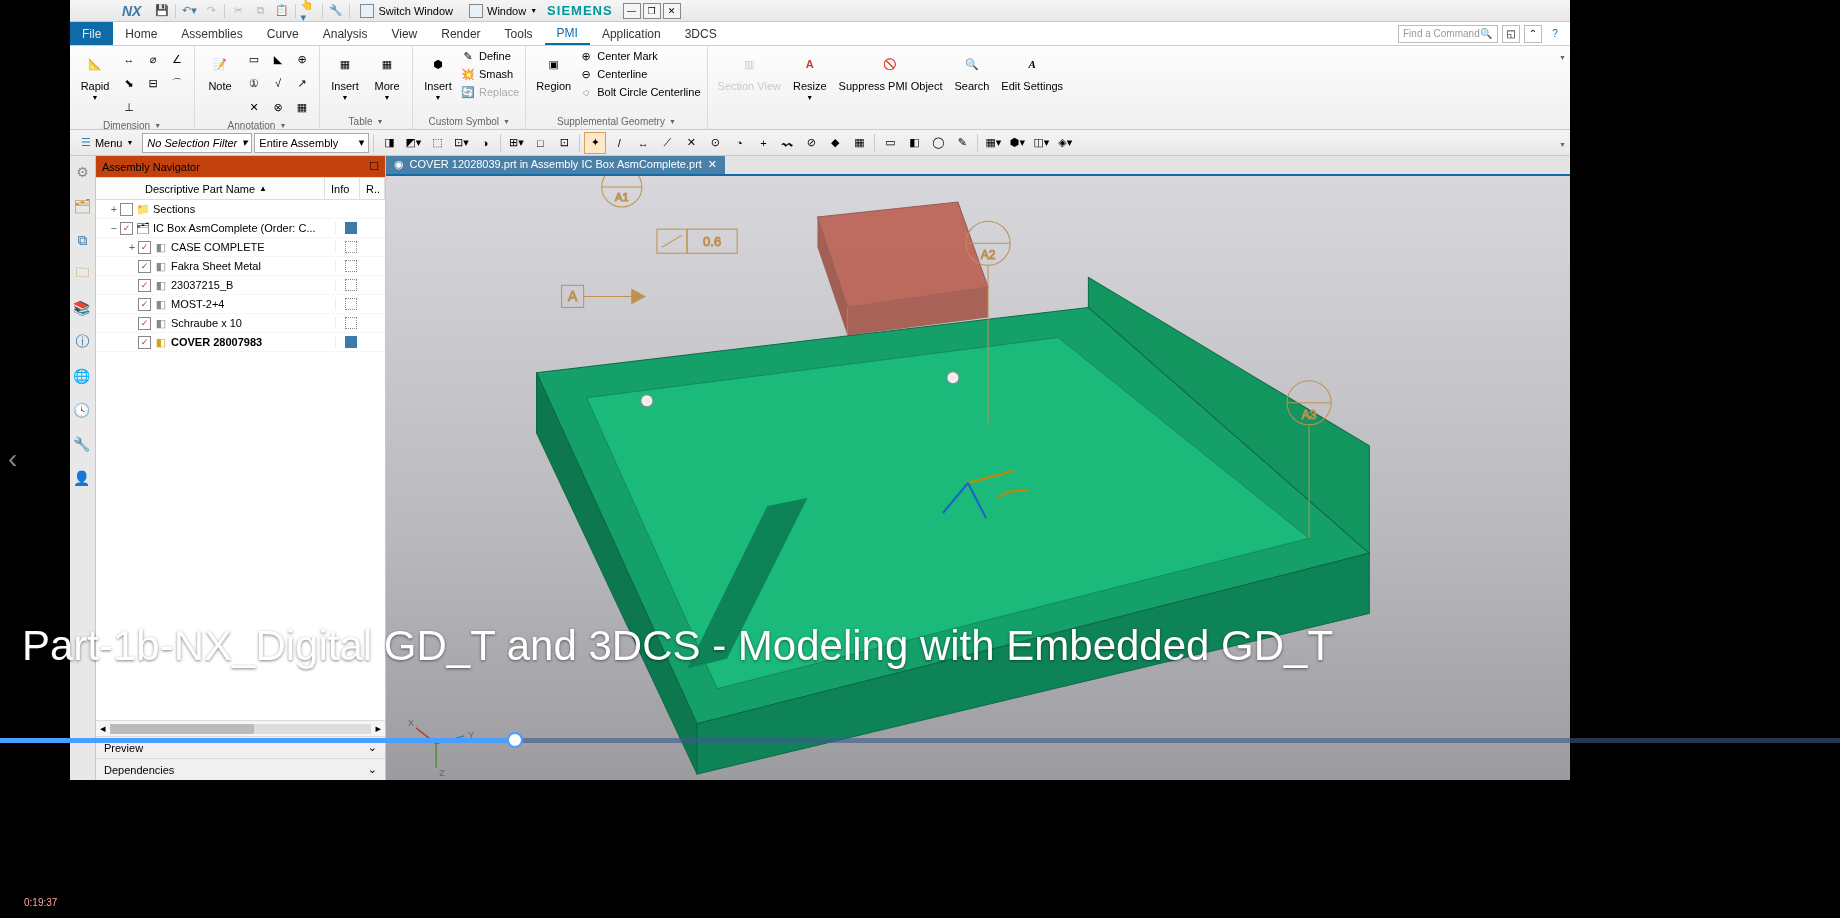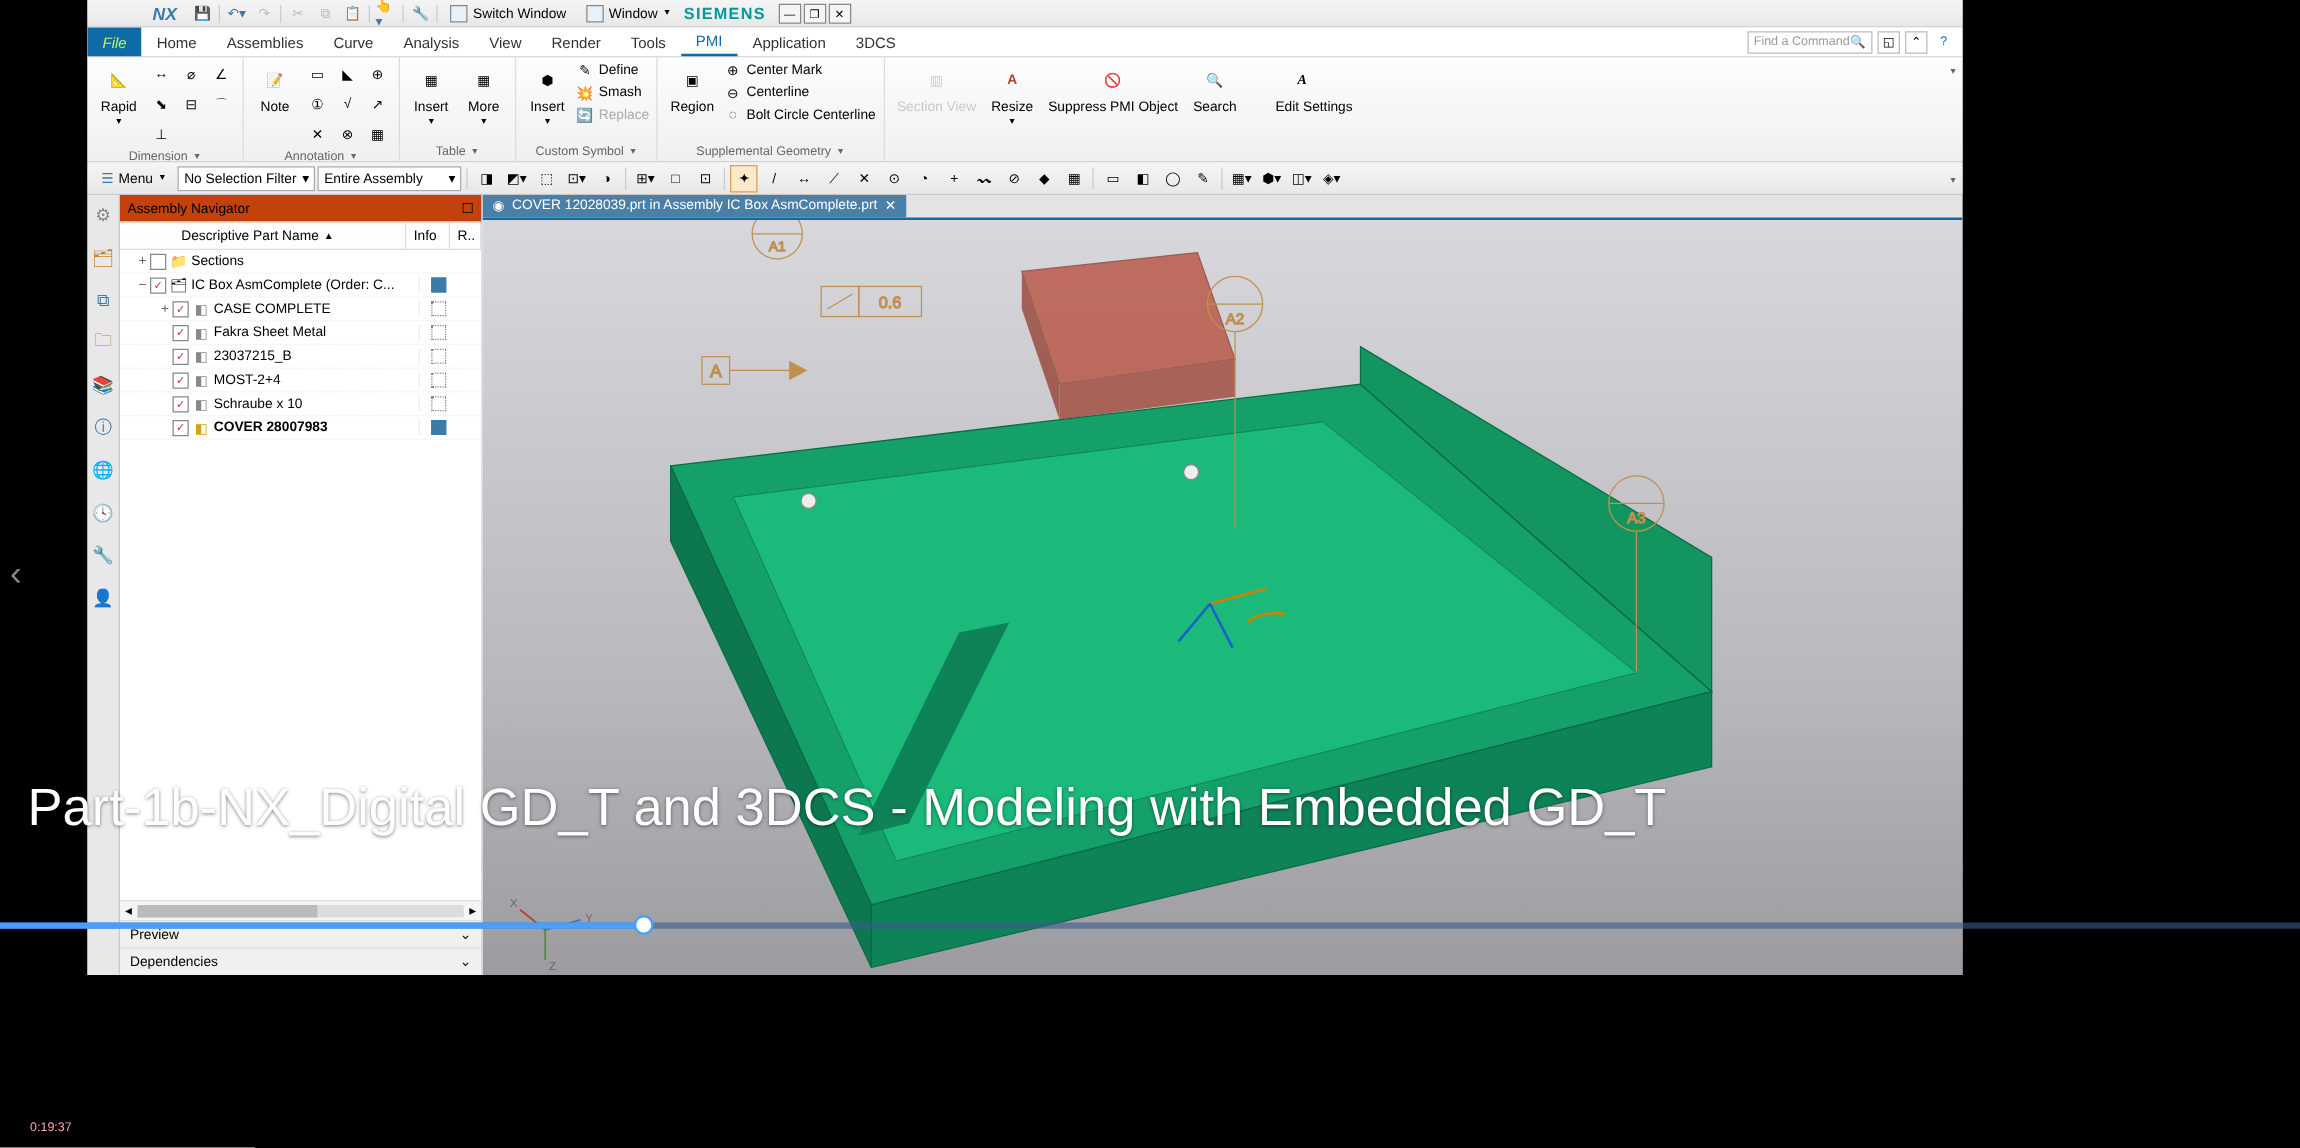--- a/index.html
+++ b/index.html
@@ -12,21 +12,21 @@
 .qat-btn.disabled { color: #bbb; }
 .qat-sep { width: 1px; height: 14px; background: #ccc; }
 .switch-window { display: flex; align-items: center; gap: 4px; padding: 0 6px; cursor: pointer; }
 .sw-icon { width: 14px; height: 14px; border: 1px solid #888; background: #e8f0f8; }
 .title-center { flex: 1; text-align: center; color: #333; }
 .siemens { color: #009999; font-weight: bold; letter-spacing: 1px; padding-right: 10px; font-size: 13px; }
 .win-controls { display: flex; gap: 2px; padding-right: 4px; }
 .win-btn { width: 18px; height: 16px; border: 1px solid #888; display: flex; align-items: center; justify-content: center; font-size: 9px; cursor: pointer; background: #f5f5f5; }
 .menu-bar { height: 24px; display: flex; align-items: center; background: #fff; border-bottom: 1px solid #d0d0d0; font-size: 12px; }
 .menu-item { padding: 0 12px; height: 100%; display: flex; align-items: center; cursor: pointer; color: #333; }
-.menu-item.file { background: #0e6ba8; color: #bef264; font-weight: normal; font-style: italic; }
+.menu-item.file { background: #0e6ba8; color: #e5e5e5; font-weight: normal; }
 .menu-item.active { border-bottom: 2px solid #0e6ba8; color: #0e6ba8; }
 .menu-right { margin-left: auto; display: flex; align-items: center; gap: 4px; padding-right: 6px; }
 .find-cmd { width: 100px; height: 18px; border: 1px solid #bbb; font-size: 10px; color: #999; padding: 0 4px; display: flex; align-items: center; justify-content: space-between; }
 .menu-right-icon { width: 18px; height: 18px; border: 1px solid #bbb; display: flex; align-items: center; justify-content: center; font-size: 10px; cursor: pointer; }
 .ribbon { height: 84px; background: linear-gradient(#fdfdfd,#f0f0f0); border-bottom: 1px solid #c8c8c8; display: flex; font-size: 11px; }
 .ribbon-group { border-right: 1px solid #dcdcdc; padding: 2px 6px; display: flex; flex-direction: column; justify-content: space-between; }
 .rg-content { display: flex; gap: 4px; align-items: flex-start; flex: 1; }
 .rg-label { text-align: center; font-size: 10px; color: #666; padding-top: 2px; display: flex; justify-content: center; align-items: center; gap: 4px; }
 .rg-label .dd { color: #666; font-size: 7px; }
 .big-btn { display: flex; flex-direction: column; align-items: center; gap: 2px; padding: 2px 4px; cursor: pointer; min-width: 38px; }
@@ -279,35 +279,35 @@
         <div class="big-btn">
             <span class="icon">🚫</span>
             <span style="text-align:center;line-height:1.1;">Suppress PMI Object</span>
           </div>
         <div class="big-btn">
             <span class="icon">🔍</span>
             <span>Search</span>
           </div>
         <div class="big-btn">
             <span class="icon" style="font-family:serif;font-style:italic;font-weight:bold;">A</span>
-            <span style="text-align:center;line-height:1.1;margin-left:19px;">Edit Settings</span>
+            <span style="text-align:center;line-height:1.1;">Edit Settings</span>
           </div>
       </div>
       <div class="rg-label"></div>
     </div>
     <div style="margin-left:auto;padding:4px;"><span class="dd" style="font-size:7px;color:#666;">▼</span></div>
   </div>
 
   <div class="toolbar2">
     <div class="tb-menu">
       <span style="color:#3d7aa8;">☰</span>
       <span>Menu</span>
       <span style="font-size:7px;">▼</span>
     </div>
-    <div class="tb-select" style="width:110px;">
+    <div class="tb-select" style="width:110px;font-style:italic;">
       <span>No Selection Filter</span>▾
     </div>
     <div class="tb-select" style="width:115px;">
       <span>Entire Assembly</span>▾
     </div>
     <span class="tb-sep"></span>
     <span class="tb-icon">◨</span>
     <span class="tb-icon">◩▾</span>
     <span class="tb-icon">⬚</span>
     <span class="tb-icon">⊡▾</span>

